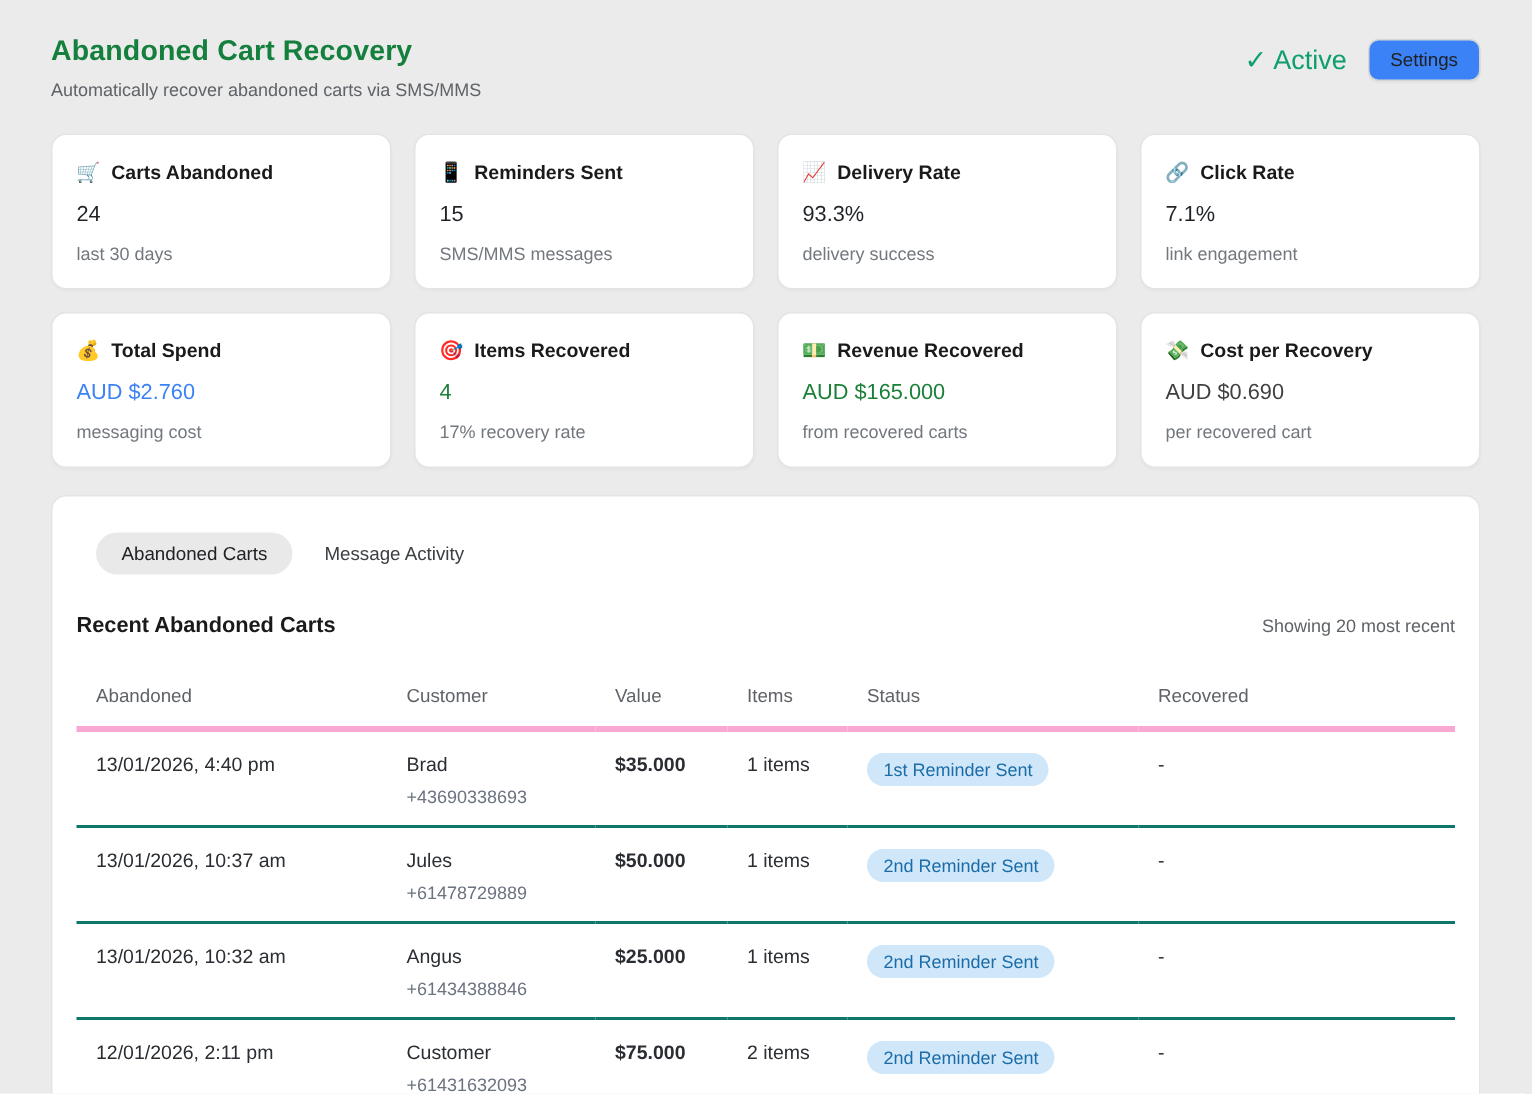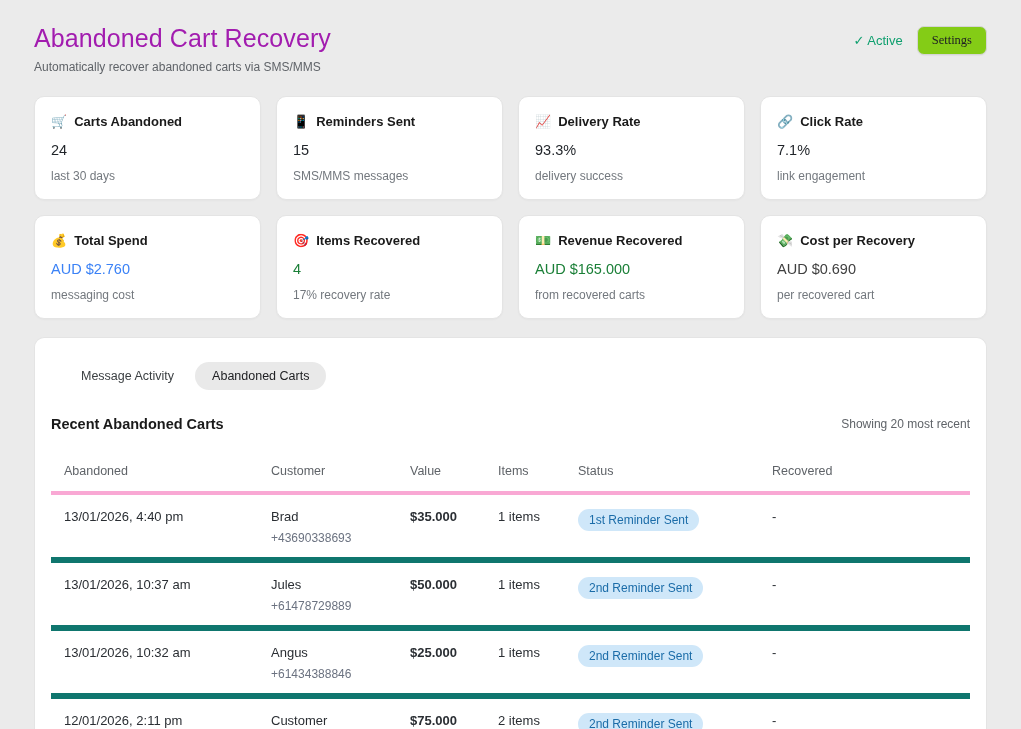--- a/index.html
+++ b/index.html
@@ -6,28 +6,28 @@
   html, body { width: 1021px; height: 729px; overflow: hidden; }
   body {
     font-family: "Liberation Sans", sans-serif;
     background: #ebebeb;
     color: #1f2328;
   }
   .page { padding: 24px 34px 0 34px; width: 1021px; }
 
   
   .header { display: flex; justify-content: space-between; align-items: flex-start; }
-  .title { font-size: 25px; font-weight: normal; color: #a21caf; letter-spacing: 0.1px; }
+  .title { font-size: 19px; font-weight: bold; color: #15803d; letter-spacing: 0.1px; }
   .subtitle { font-size: 12px; color: #5f6368; margin-top: 7px; }
   .header-right { display: flex; align-items: center; gap: 14px; padding-top: 2px; }
-  .status-active { font-size: 13px; color: var(--active-green); white-space: nowrap; }
+  .status-active { font-size: 18px; color: var(--active-green); white-space: nowrap; }
   .btn-settings {
-    font-family: Liberation Serif, serif;
+    font-family: Liberation Sans, sans-serif;
     font-size: 12.5px; color: #202124;
-    background: #84cc16; border: 1px solid #d5d5d5; border-radius: 7px;
+    background: #3b82f6; border: 1px solid #d5d5d5; border-radius: 7px;
     padding: 6px 14px; cursor: pointer;
     box-shadow: 0 1px 1px rgba(0,0,0,0.04);
   }
 
   
   .stats-grid {
     margin-top: 22px;
     display: grid; grid-template-columns: repeat(4, 1fr);
     gap: 15px;
   }
@@ -61,21 +61,21 @@
   .section-meta { font-size: 12px; color: #5f6368; }
 
   
   table.carts { width: 100%; border-collapse: collapse; table-layout: fixed; margin-top: 17px; }
   table.carts th {
     text-align: left; font-weight: normal; font-size: 12.5px; color: #5f6368;
     padding: 15px 13px 13px 13px; border-bottom: 4px solid #f9a8d4;
   }
   table.carts td {
     vertical-align: top; font-size: 13px; color: #2a2e33;
-    padding: 14px 13px 12px 13px; border-bottom: 6px solid #0f766e;
+    padding: 14px 13px 12px 13px; border-bottom: 2px solid #0f766e;
   }
   td.cell-value { font-weight: bold; color: #111; }
   .cust-name { font-size: 13px; color: #2a2e33; }
   .cust-phone { font-size: 12px; color: #6b7280; margin-top: 7px; }
   .badge {
     display: inline-block; font-size: 12px; border-radius: 999px;
     padding: 4px 11px; white-space: nowrap; line-height: 1.2;
   }
   .badge-blue { background: var(--badge-blue-bg); color: var(--badge-blue-text); }
   .cell-recovered { color: #3c4043; }
@@ -165,22 +165,22 @@
       <span class="stat-icon">💸</span>
       <span class="stat-title">Cost per Recovery</span>
     </div>
     <div class="stat-value" style="color: #404040;">AUD $0.690</div>
     <div class="stat-sub">per recovered cart</div>
   </div>
 </div>
 
   <div class="panel">
     <div class="tabs">
+      <button class="tab active">Abandoned Carts</button>
       <button class="tab">Message Activity</button>
-      <button class="tab active">Abandoned Carts</button>
     </div>
 
     <div class="section-head">
       <div class="section-title">Recent Abandoned Carts</div>
       <div class="section-meta">Showing 20 most recent</div>
     </div>
 
     <table class="carts">
       <colgroup>
         <col style="width:207px">

